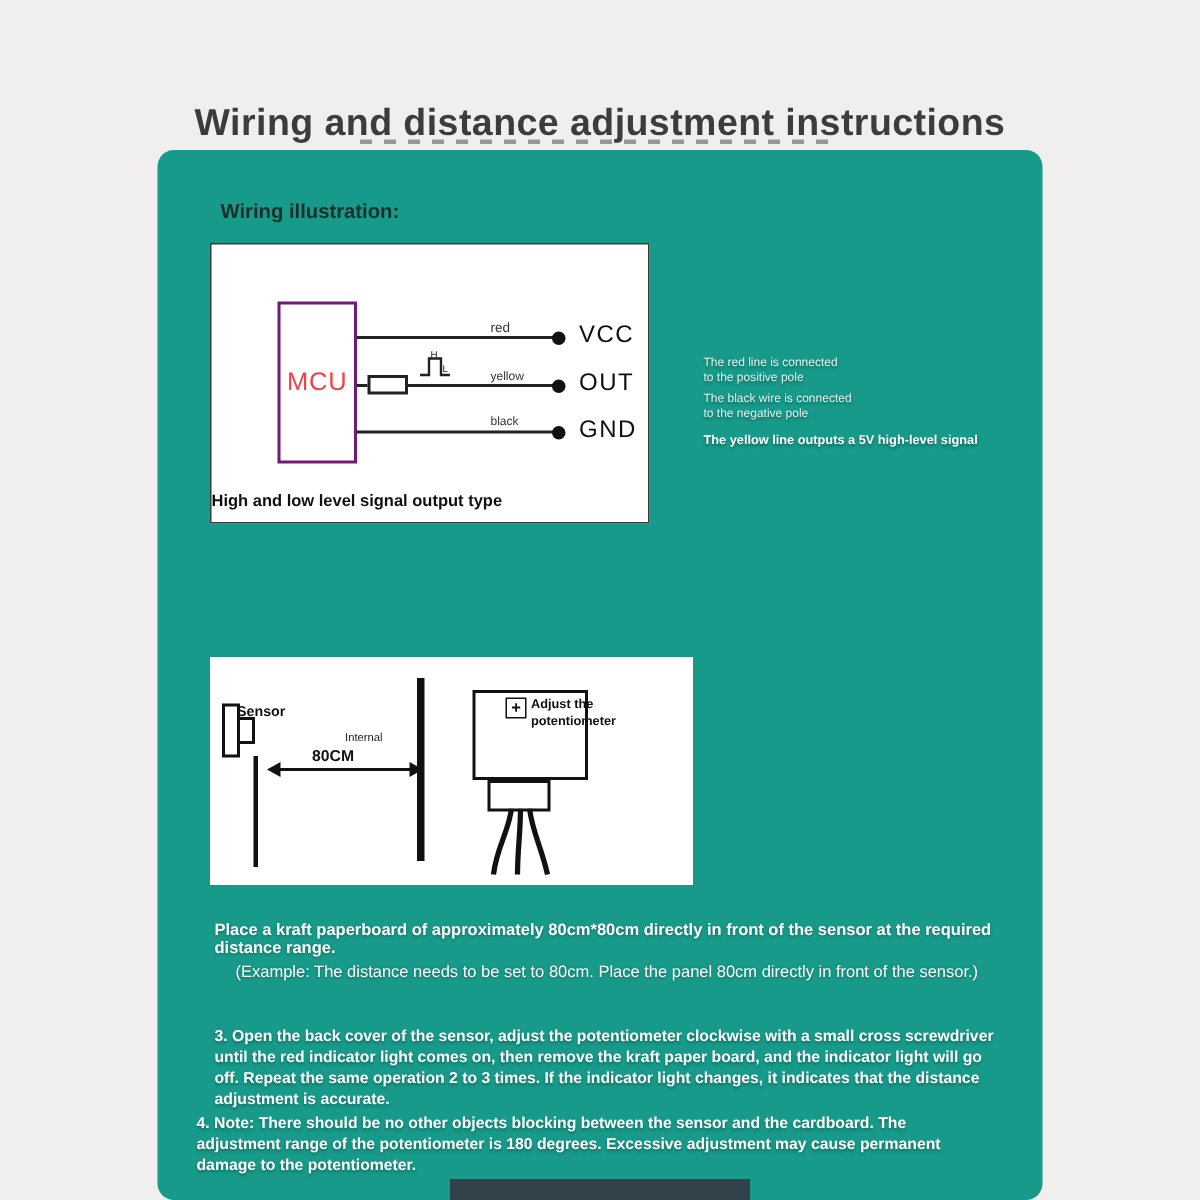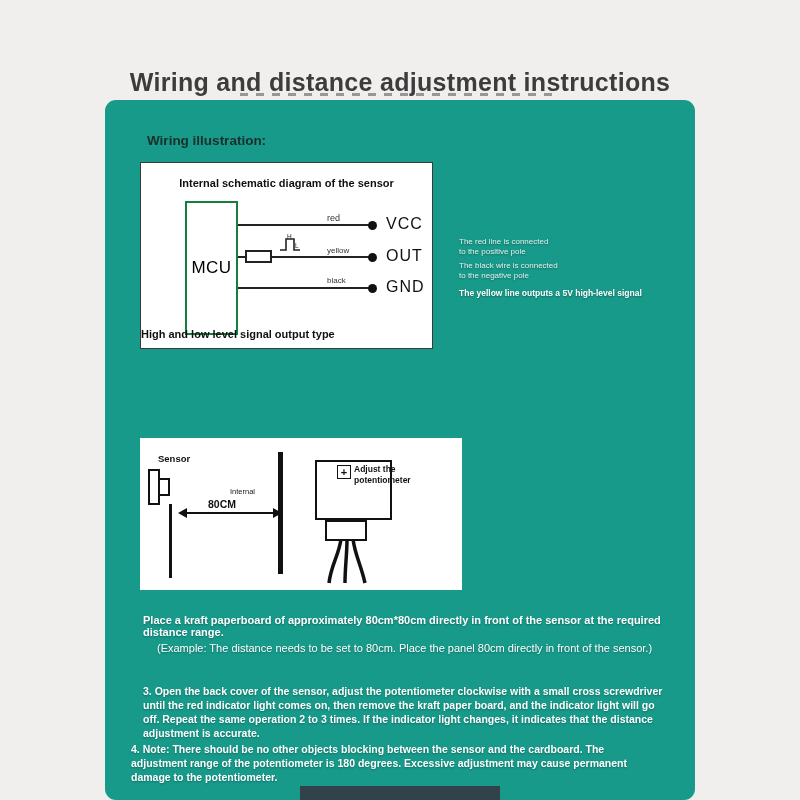--- a/index.html
+++ b/index.html
@@ -37,23 +37,23 @@
   
   .schematic {
     position:absolute; left:35px; top:62px; width:293px; height:187px;
     background:#ffffff; border:1px solid #3a3a3a;
   }
   .schematic-title {
     position:absolute; top:14px; left:0; right:0; text-align:center;
     font-size:11px; font-weight:bold; color:#101010;
   }
   .mcu {
-    position:absolute; left:44px; top:38px; width:53px; height:134px;
-    border:2px solid #15803d; display:flex; align-items:center; justify-content:center;
-    font-size:17px; color:#000000; letter-spacing:0.5px;
+    position:absolute; left:44px; top:38px; width:53px; height:108px;
+    border:2px solid #701a75; display:flex; align-items:center; justify-content:center;
+    font-size:17px; color:#ef4444; letter-spacing:0.5px;
   }
   .wire { position:absolute; left:97px; width:133px; height:2px; background:#222; }
   .wire-1 { top:61px; } .wire-2 { top:93px; } .wire-3 { top:124px; }
   .terminal-dot {
     position:absolute; left:227px; width:9px; height:9px;
     background:#111; border-radius:50%;
   }
   .dot-1 { top:58px; } .dot-2 { top:90px; } .dot-3 { top:121px; }
   .pin-label {
     position:absolute; left:245px; font-size:16px; color:#101010; letter-spacing:1px;
@@ -68,35 +68,35 @@
     border:2px solid #222; background:#fff;
   }
   .waveform { position:absolute; left:137px; top:70px; }
   .schematic-caption {
     position:absolute; bottom:8px; left:0; right:0; text-align:left;
     font-size:11px; font-weight:bold; color:#101010;
   }
 
   
   .wire-note {
-    position:absolute; left:354px; font-size:8px; line-height:1.3;
+    position:absolute; left:364px; font-size:8px; line-height:1.3;
     color:rgba(255,255,255,0.88); white-space:pre-line;
     text-shadow:0 1px 2px rgba(0,0,0,0.35);
   }
   .note-red { top:137px; }
   .note-black { top:161px; }
   .note-yellow { top:188px; font-size:8.5px; font-weight:bold; color:#ffffff; width:220px; }
 
   
   .distance-box {
     position:absolute; left:35px; top:338px; width:322px; height:152px;
     background:#ffffff;
   }
   .sensor-label {
-    position:absolute; left:18px; top:15px; font-size:9.5px; font-weight:bold; color:#111;
+    position:absolute; left:18px; top:31px; font-size:9.5px; font-weight:bold; color:#111;
   }
   .sensor-body {
     position:absolute; left:8px; top:31px; width:12px; height:36px;
     border:2px solid #111; background:#fff;
   }
   .sensor-head {
     position:absolute; left:20px; top:40px; width:10px; height:18px;
     border:2px solid #111; border-left:none; background:#fff;
   }
   .sensor-stand {
@@ -163,21 +163,20 @@
 <body>
 
 <div class="page-title">Wiring and distance adjustment instructions</div>
 <div class="dash-divider"></div>
 
 <div class="panel">
 
   <div class="section-heading heading-wiring">Wiring illustration:</div>
 
   <div class="schematic">
-    <div class="schematic-title">Internal schematic diagram of the sensor</div>
 
     <div class="mcu">MCU</div>
 
     <div class="wire wire-1"></div>
     <div class="wire wire-2"></div>
     <div class="wire wire-3"></div>
 
     <div class="resistor"></div>
 
     <svg class="waveform" width="26" height="22" viewBox="0 0 26 22">

